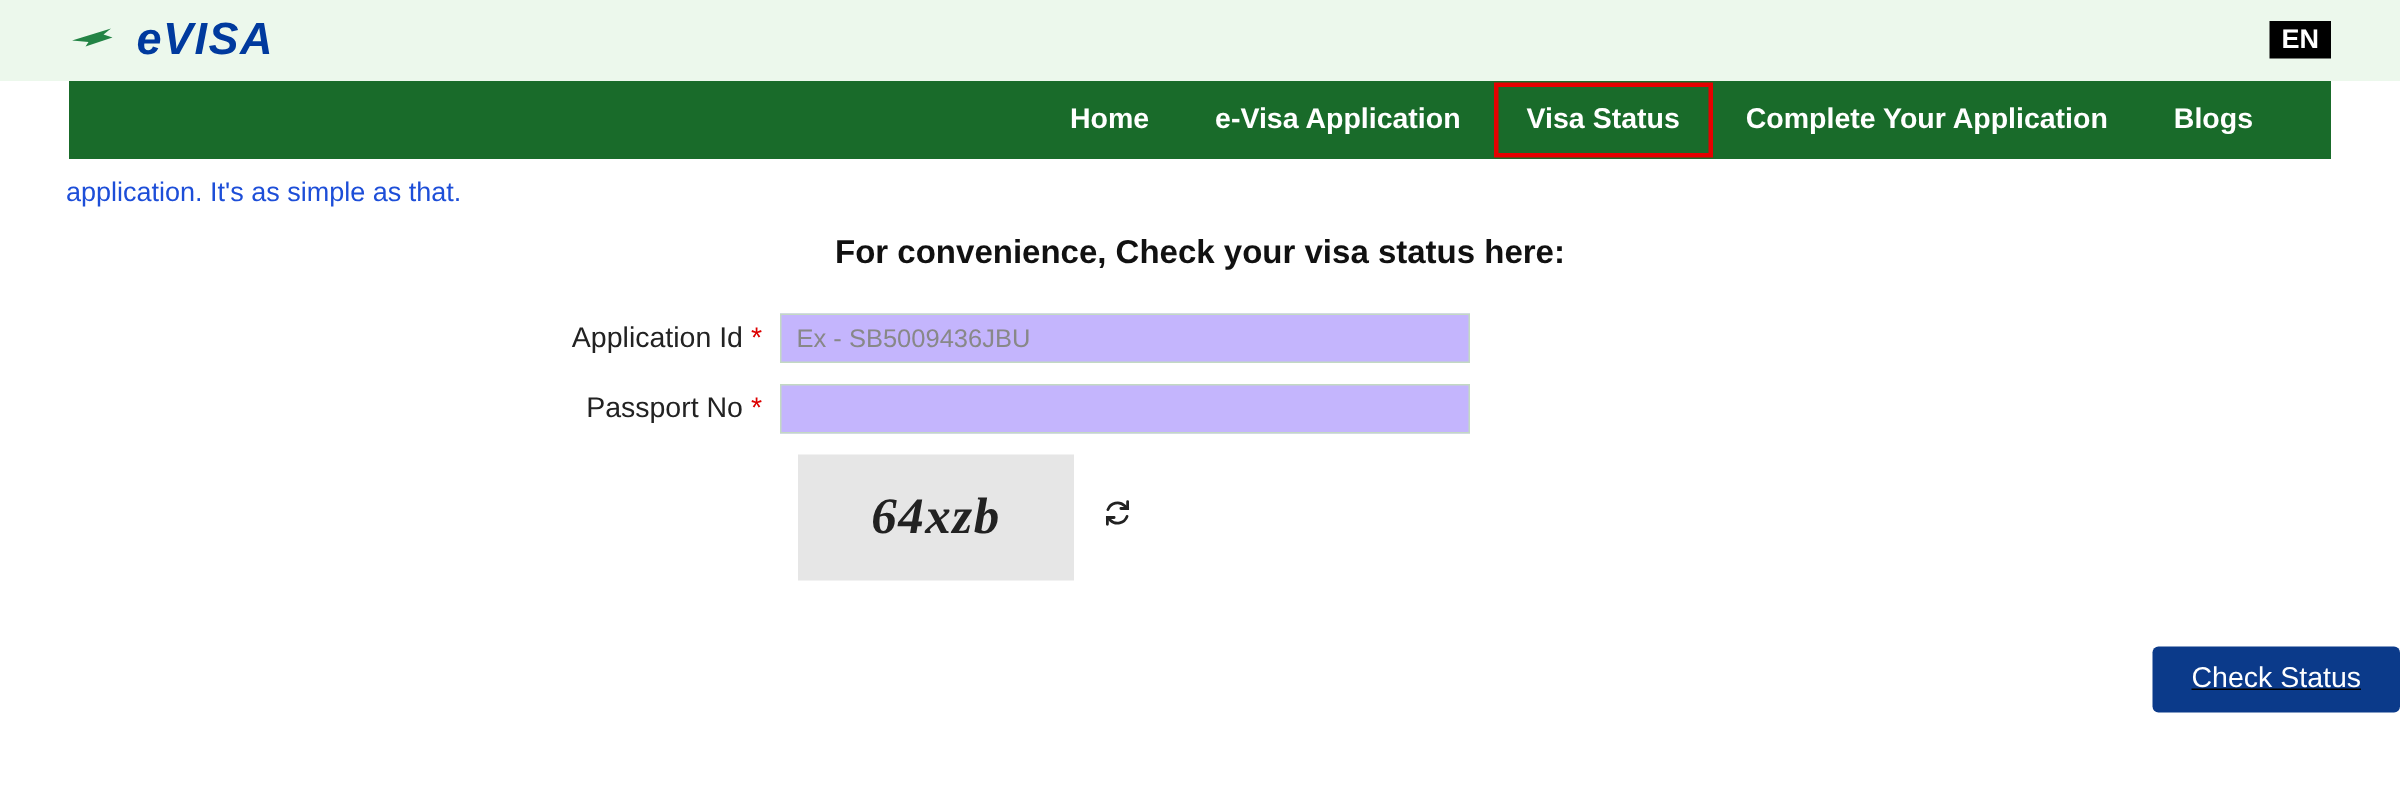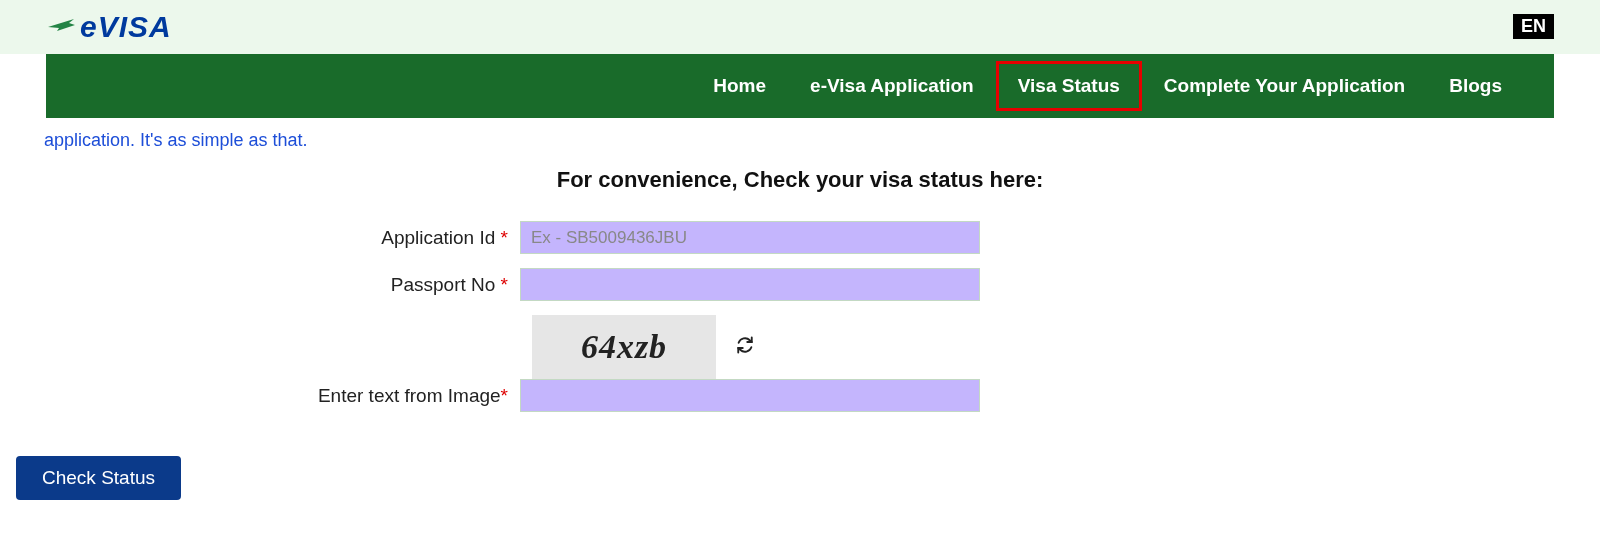--- a/index.html
+++ b/index.html
@@ -12,21 +12,21 @@
       background: #ecf8ec;
       height: 54px;
       display: flex;
       align-items: center;
       padding: 0 46px;
       position: relative;
     }
     .logo {
       display: flex;
       align-items: center;
-      gap: 2px;
+      gap: 13px;
     }
     .logo-icon { color: #238445; }
     .logo-text {
       font-weight: bold;
       font-style: italic;
       font-size: 30px;
       color: #003a9e;
       letter-spacing: 1px;
     }
     .lang-badge {
@@ -35,21 +35,21 @@
       top: 14px;
       background: #000;
       color: #fff;
       font-weight: bold;
       font-size: 18px;
       padding: 2px 8px;
       cursor: pointer;
     }
     .navbar {
       background: #196b2a;
-      height: 64px;
+      height: 52px;
       display: flex;
       align-items: center;
       justify-content: flex-end;
       padding: 4px 30px;
       margin: 0 46px;
     }
     .nav-item {
       color: #fff;
       font-weight: bold;
       font-size: 19px;
@@ -102,41 +102,42 @@
     .captcha-wrap {
       width: 460px;
       margin-left: 532px;
       margin-right: auto;
       display: flex;
       align-items: center;
       gap: 20px;
     }
     .captcha-img {
       width: 184px;
-      height: 64px;
+      height: 84px;
       background: #e6e6e6;
       display: flex;
       align-items: center;
       justify-content: center;
       font-family: Georgia, serif;
       font-size: 34px;
       font-weight: bold;
       font-style: italic;
       color: #222;
       letter-spacing: 1px;
     }
     .refresh-icon {
       cursor: pointer;
       font-size: 20px;
       color: #222;
     }
     .submit-row {
       display: flex;
-      justify-content: flex-start;
+      justify-content: flex-end;
       margin-top: 44px;
+      text-decoration: underline;
     }
     .btn {
       background: #0b3a8a;
       color: #fff;
       font-size: 19px;
       padding: 11px 26px;
       border: none;
       border-radius: 4px;
       cursor: pointer;
     }
@@ -195,25 +196,17 @@
     <span class="refresh-icon">
       <svg width="18" height="18" viewBox="0 0 24 24" fill="none" stroke="#222" stroke-width="2.5" stroke-linecap="round">
           <path d="M21 2v6h-6"></path>
           <path d="M3 22v-6h6"></path>
           <path d="M3.51 9a9 9 0 0114.85-3.36L21 8"></path>
           <path d="M20.49 15a9 9 0 01-14.85 3.36L3 16"></path>
         </svg>
     </span>
   </div>
 
-  <div class="form-row">
-    <div class="label-cell">
-      <span>Enter text from Image</span><span class="required">*</span>
-    </div>
-    <div class="input-cell">
-      <input type="text" class="text-input" style="">
-    </div>
-  </div>
 
   <div class="submit-row center-shift">
     <button class="btn">Check Status</button>
   </div>
 </div>
 
 </body></html>

